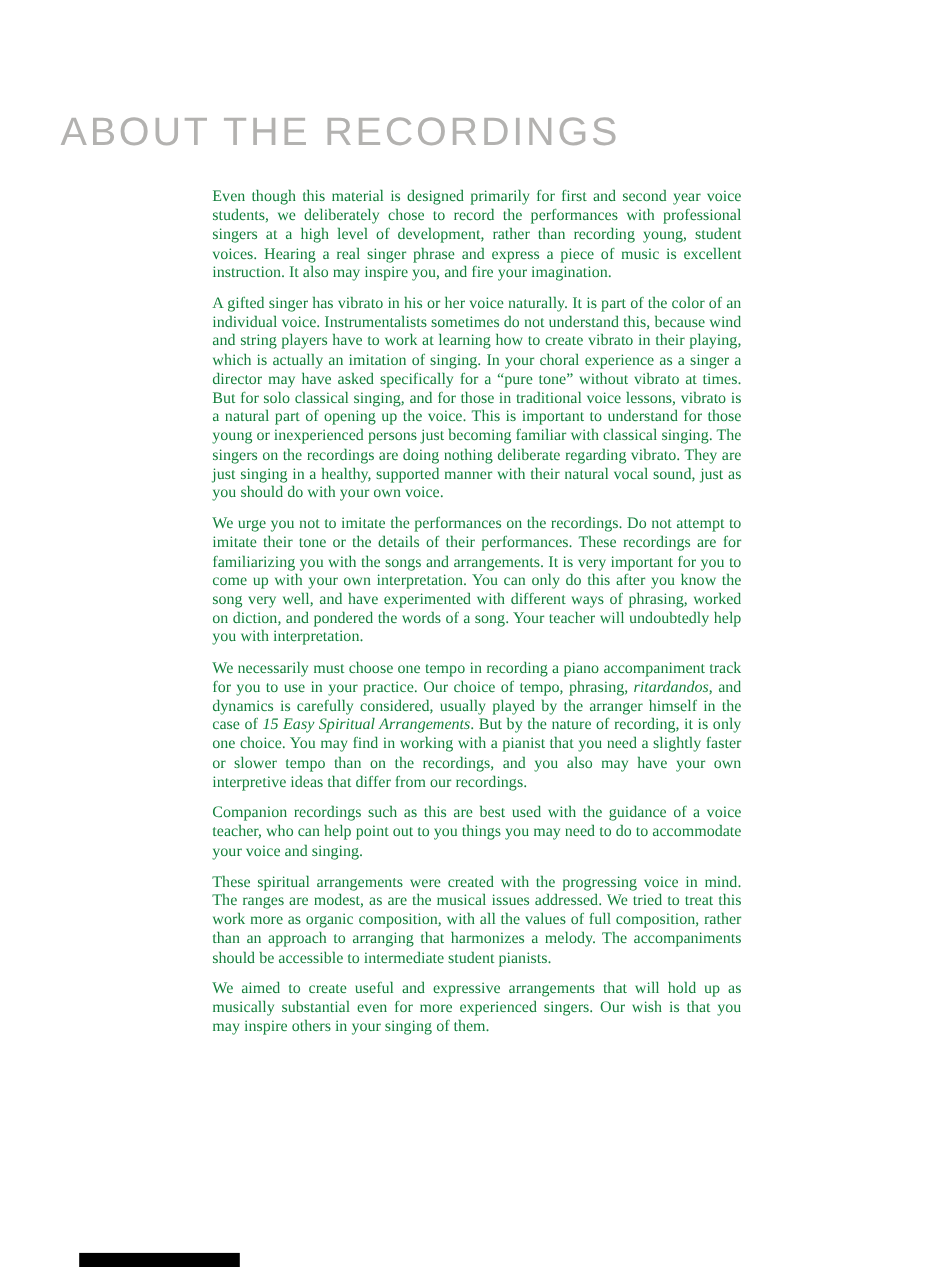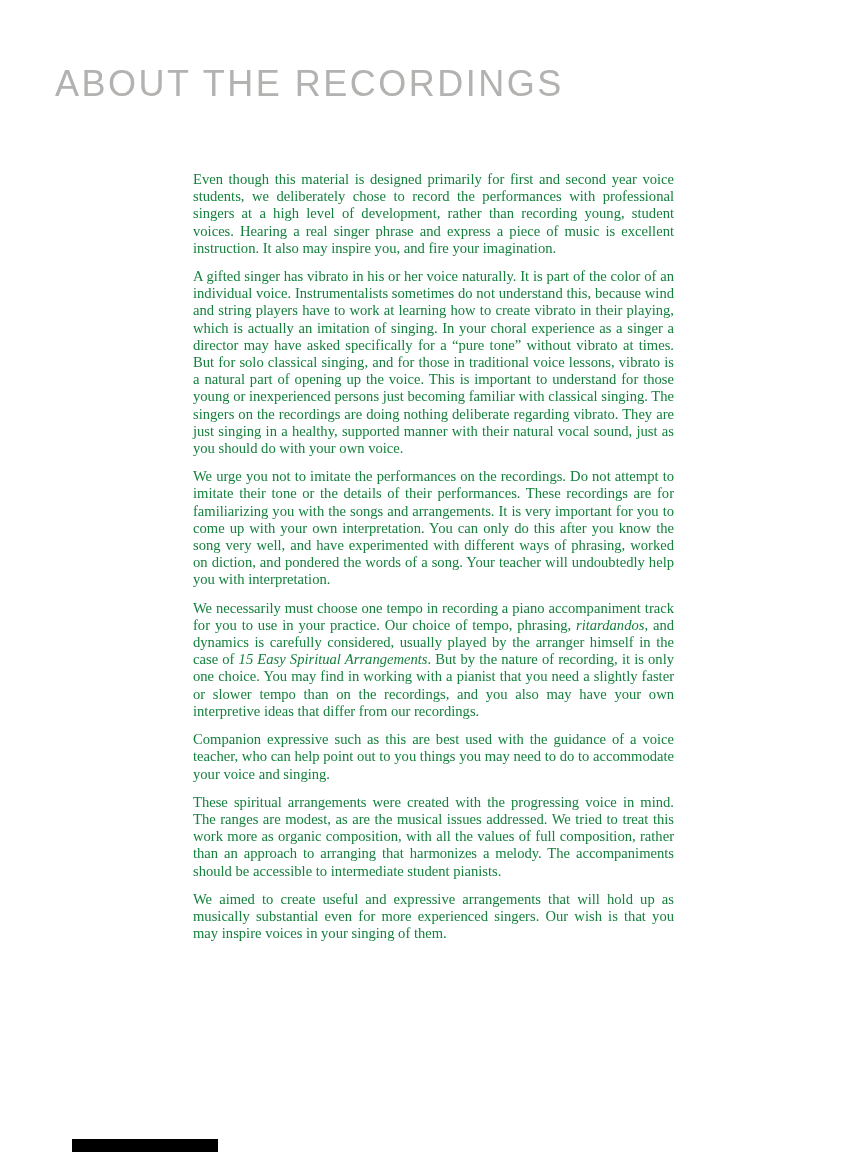--- a/index.html
+++ b/index.html
@@ -17,21 +17,21 @@
     left: 55px;
     top: 64px;
     font-family: "Liberation Sans", sans-serif;
     font-weight: 300;
     font-size: 36px;
     line-height: 40px;
     letter-spacing: 2.5px;
     color: #b3b2b0;
     text-transform: uppercase;
   }
-  .title .title-line { display: block; }
+  .title .title-line { display: block; margin-top: 36px; }
   .body-text {
     position: absolute;
     left: 193px;
     top: 171px;
     width: 481px;
     font-size: 14.6px;
     line-height: 17.2px;
     color: #15803d;
     text-align: justify;
   }
@@ -58,23 +58,23 @@
   <div class="body-text">
 
     <p><span>Even though this material is designed primarily for first and second year voice students, we deliberately chose to record the performances with professional singers at a high level of development, rather than recording young, student voices. Hearing a real singer phrase and express a piece of music is excellent instruction. It also may inspire you, and fire your imagination.</span></p>
 
     <p><span>A gifted singer has vibrato in his or her voice naturally. It is part of the color of an individual voice. Instrumentalists sometimes do not understand this, because wind and string players have to work at learning how to create vibrato in their playing, which is actually an imitation of singing. In your choral experience as a singer a director may have asked specifically for a “pure tone” without vibrato at times. But for solo classical singing, and for those in traditional voice lessons, vibrato is a natural part of opening up the voice. This is important to understand for those young or inexperienced persons just becoming familiar with classical singing. The singers on the recordings are doing nothing deliberate regarding vibrato. They are just singing in a healthy, supported manner with their natural vocal sound, just as you should do with your own voice.</span></p>
 
     <p><span>We urge you not to imitate the performances on the recordings. Do not attempt to imitate their tone or the details of their performances. These recordings are for familiarizing you with the songs and arrangements. It is very important for you to come up with your own interpretation. You can only do this after you know the song very well, and have experimented with different ways of phrasing, worked on diction, and pondered the words of a song. Your teacher will undoubtedly help you with interpretation.</span></p>
 
     <p><span>We necessarily must choose one tempo in recording a piano accompaniment track for you to use in your practice. Our choice of tempo, phrasing, </span><em>ritardandos</em><span>, and dynamics is carefully considered, usually played by the arranger himself in the case of </span><em>15 Easy Spiritual Arrangements</em><span>. But by the nature of recording, it is only one choice. You may find in working with a pianist that you need a slightly faster or slower tempo than on the recordings, and you also may have your own interpretive ideas that differ from our recordings.</span></p>
 
-    <p><span>Companion expressive such as this are best used with the guidance of a voice teacher, who can help point out to you things you may need to do to accommodate your voice and singing.</span></p>
+    <p><span>Companion recordings such as this are best used with the guidance of a voice teacher, who can help point out to you things you may need to do to accommodate your voice and singing.</span></p>
 
     <p><span>These spiritual arrangements were created with the progressing voice in mind. The ranges are modest, as are the musical issues addressed. We tried to treat this work more as organic composition, with all the values of full composition, rather than an approach to arranging that harmonizes a melody. The accompaniments should be accessible to intermediate student pianists.</span></p>
 
-    <p><span>We aimed to create useful and expressive arrangements that will hold up as musically substantial even for more experienced singers. Our wish is that you may inspire voices in your singing of them.</span></p>
+    <p><span>We aimed to create useful and expressive arrangements that will hold up as musically substantial even for more experienced singers. Our wish is that you may inspire others in your singing of them.</span></p>
 
   </div>
 
   <div class="corner-bar"></div>
 
 </div>
 
 </body></html>

